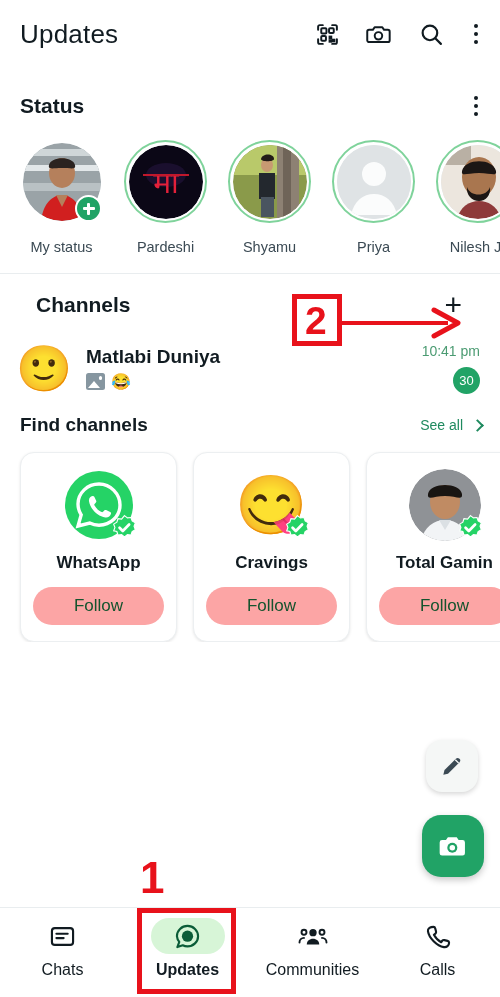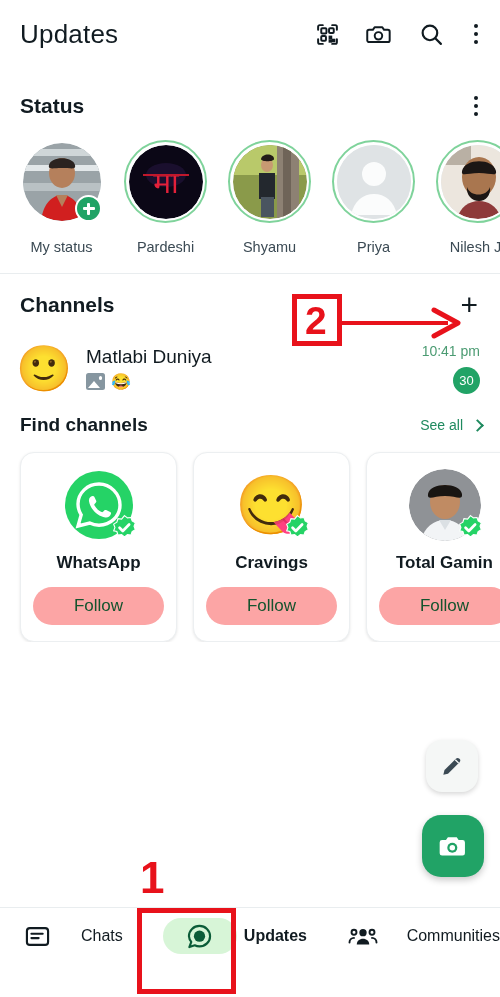--- a/index.html
+++ b/index.html
@@ -62,34 +62,34 @@
   }
   .plus-badge::before, .plus-badge::after {
     content: ""; position: absolute; background: #fff; border-radius: 1px;
   }
   .plus-badge::before { width: 12px; height: 2.4px; }
   .plus-badge::after  { width: 2.4px; height: 12px; }
 
   .divider { height: 1px; background: #e9edef; margin-top: 12px; }
 
   
-  .channels-head { display: flex; align-items: center; padding: 0 20px; height: 62px; }
+  .channels-head { display: flex; align-items: center; padding: 0 36px; height: 62px; }
   .plus-action {
     margin-left: auto; font-size: 30px; font-weight: 300;
     color: #111b21; line-height: 1; cursor: pointer; padding-right: 2px;
   }
 
   .channel-row { display: flex; align-items: center; padding: 4px 20px 10px 16px; cursor: pointer; }
   .channel-ava {
     width: 56px; height: 56px; border-radius: 50%;
     flex: 0 0 56px; display: flex; align-items: center; justify-content: center;
     font-size: 45px; line-height: 1; overflow: hidden;
   }
   .channel-mid { flex: 1; min-width: 0; padding-left: 14px; }
-  .channel-name { font-size: 19px; font-weight: 400; color: #111b21; }
+  .channel-name { font-size: 19px; font-weight: 700; color: #111b21; }
   .channel-sub { display: flex; align-items: center; gap: 6px; margin-top: 5px; }
   .ph-icon {
     width: 19px; height: 17px; background: #8696a0; border-radius: 2.5px;
     position: relative; overflow: hidden; display: inline-block;
   }
   .ph-icon::after {
     content: ""; position: absolute; left: 2px; bottom: 2px;
     width: 0; height: 0;
     border-left: 6px solid transparent; border-right: 6px solid transparent;
     border-bottom: 7px solid #fff;
@@ -157,21 +157,21 @@
     background: #21a366; box-shadow: 0 3px 7px rgba(0,0,0,.22);
     display: flex; align-items: center; justify-content: center; cursor: pointer;
   }
 
   
   .bottom-nav {
     position: absolute; left: 0; bottom: 0; width: 500px; height: 90px;
     background: #fff; border-top: 1px solid #e9edef;
     display: flex; align-items: flex-start; padding-top: 10px;
   }
-  .nav-item { flex: 1; display: flex; flex-direction: row; align-items: center; gap: 7px; cursor: pointer; }
+  .nav-item { flex: 1; display: flex; flex-direction: column; align-items: center; gap: 7px; cursor: pointer; }
   .nav-pill {
     width: 74px; height: 36px; border-radius: 18px;
     display: flex; align-items: center; justify-content: center;
   }
   .nav-pill.active { background: #d7f5d7; }
   .nav-label { font-size: 16px; color: #111b21; }
   .nav-label.active { font-weight: 700; }
 
   
   .ann-box {
@@ -500,20 +500,28 @@
         <path d="M8.2 19.4c0-3.2 2.6-5.3 5.8-5.3s5.8 2.1 5.8 5.3z" fill="#111b21" stroke="none"></path>
         <circle cx="5.6" cy="8" r="2.3"></circle>
         <path d="M1.4 17.6c0-2.6 1.9-4.3 4.2-4.3"></path>
         <circle cx="22.4" cy="8" r="2.3"></circle>
         <path d="M26.6 17.6c0-2.6-1.9-4.3-4.2-4.3"></path>
       </svg>
     </div>
     <div class="nav-label">Communities</div>
   </div>
 
+  <div class="nav-item">
+    <div class="nav-pill">
+      <svg width="27" height="27" viewBox="0 0 24 24" fill="none" stroke="#111b21" stroke-width="1.9" stroke-linecap="round" stroke-linejoin="round">
+        <path d="M8.4 3.4c.9 0 1.4.6 1.6 1.4l.7 2.8c.2.8 0 1.4-.6 1.9l-1.3 1c2 3.6 3.6 5.2 6.4 6.6l1-1.3c.5-.6 1.1-.8 1.9-.6l2.8.7c.8.2 1.4.7 1.4 1.6 0 2.4-2.2 4.3-4.6 3.9C11.4 20.4 4.4 13.3 3.5 7.2 3.1 4.9 5.9 3.4 8.4 3.4z"></path>
+      </svg>
+    </div>
+    <div class="nav-label">Calls</div>
+  </div>
 
 </div>
 
 <svg class="ann-arrow" style="left:330px; top:305px;" width="150" height="36">
   <path d="M4 18 H118" stroke="#e8121b" stroke-width="4" fill="none"></path>
   <path d="M104 5 L128 18 L104 31" stroke="#e8121b" stroke-width="5" fill="none" stroke-linecap="round" stroke-linejoin="round"></path>
 </svg>
 <div class="ann-box" id="ann2-box"></div>
 <div class="ann-num" id="ann2-num">2</div>
 

